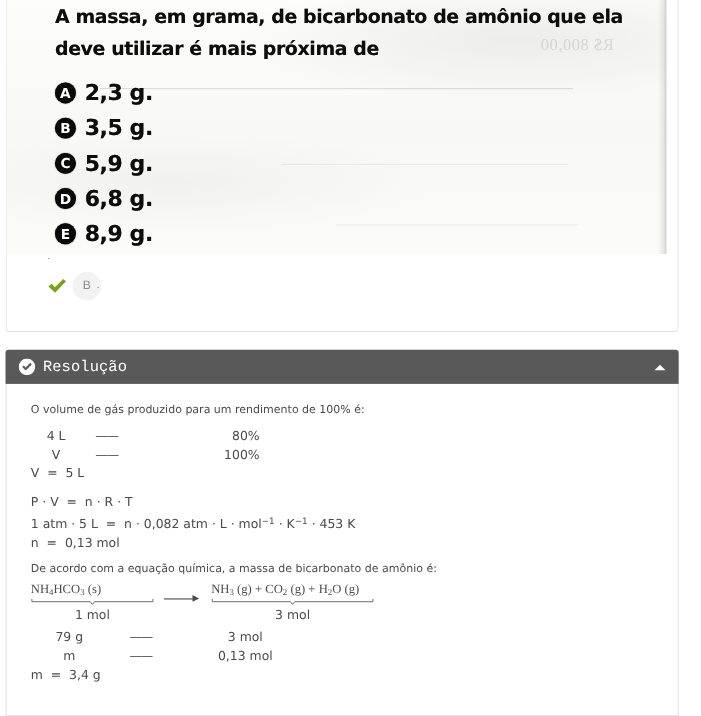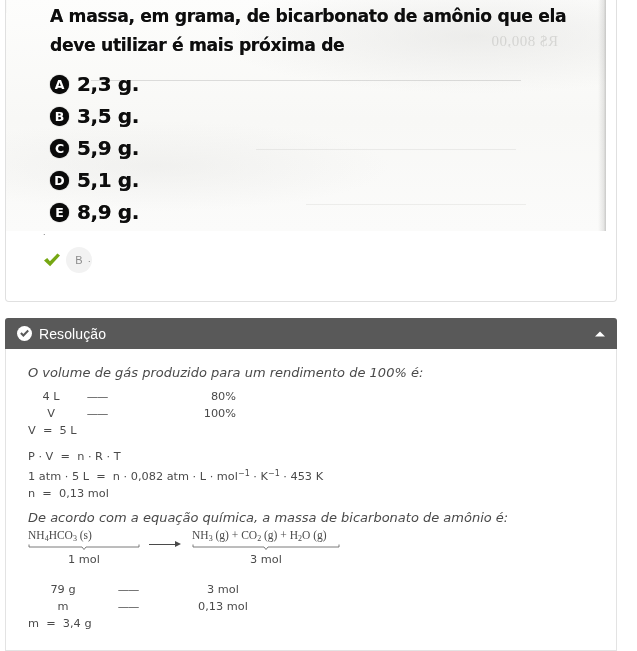--- a/index.html
+++ b/index.html
@@ -188,21 +188,21 @@
     box-sizing: border-box;
   }
   .res-header-icon {
     width: 15px;
     height: 15px;
     flex: none;
     margin-right: 7px;
     display: block;
   }
   .res-title {
-    font-family: Liberation Sans, sans-serif;
+    font-family: Liberation Mono, monospace;
     font-size: 14px;
     color: #ffffff;
     letter-spacing: .1px;
   }
   .res-toggle {
     position: absolute;
     right: 12px;
     top: 50%;
     transform: translateY(-50%);
     width: 0;
@@ -221,25 +221,24 @@
     border: 1px solid #e3e3e3;
     border-top: none;
     box-sizing: border-box;
     padding: 17px 22px 0 22px;
     font-family: "DejaVu Sans", sans-serif;
     color: #4d4d4d;
     overflow: hidden;
   }
 
   .res-p {
-    font-size: 13px;
+    font-size: 10px;
     line-height: 14px;
     color: #4a4a4a;
     margin: 0 0 8px 0;
-    font-style: italic;
   }
   .math {
     font-family: "DejaVu Sans", sans-serif;
     font-size: 11.3px;
     color: #4a4a4a;
     line-height: 17px;
     white-space: pre;
   }
   .math-block { margin: 0 0 9px 0; }
 
@@ -354,21 +353,21 @@
     <div class="alt-row">
       <span class="alt-bullet">B</span>
       <span class="alt-text">3,5 g.</span>
     </div>
     <div class="alt-row">
       <span class="alt-bullet">C</span>
       <span class="alt-text">5,9 g.</span>
     </div>
     <div class="alt-row">
       <span class="alt-bullet">D</span>
-      <span class="alt-text">5,1 g.</span>
+      <span class="alt-text">6,8 g.</span>
     </div>
     <div class="alt-row">
       <span class="alt-bullet">E</span>
       <span class="alt-text">8,9 g.</span>
     </div>
   </div>
 
   <div class="tiny-dot">.</div>
 
   <div class="answer-row">
@@ -439,21 +438,21 @@
         </span>
       </div>
 
       <div class="chem-labels">
         <span style="width:112px;text-align:center;">1 mol</span>
         <span style="width:52px;"></span>
         <span style="width:148px;text-align:center;">3 mol</span>
       </div>
     </div>
 
-    <div class="math-block" style="margin-top:13px;">
+    <div class="math-block" style="margin-top:3px;">
       <div class="prop-row">
         <span class="prop-left-w">79 g</span>
         <span class="prop-dash-w">——</span>
         <span class="prop-right-w">3 mol</span>
       </div>
       <div class="prop-row">
         <span class="prop-left-w">m</span>
         <span class="prop-dash-w">——</span>
         <span class="prop-right-w">0,13 mol</span>
       </div>

